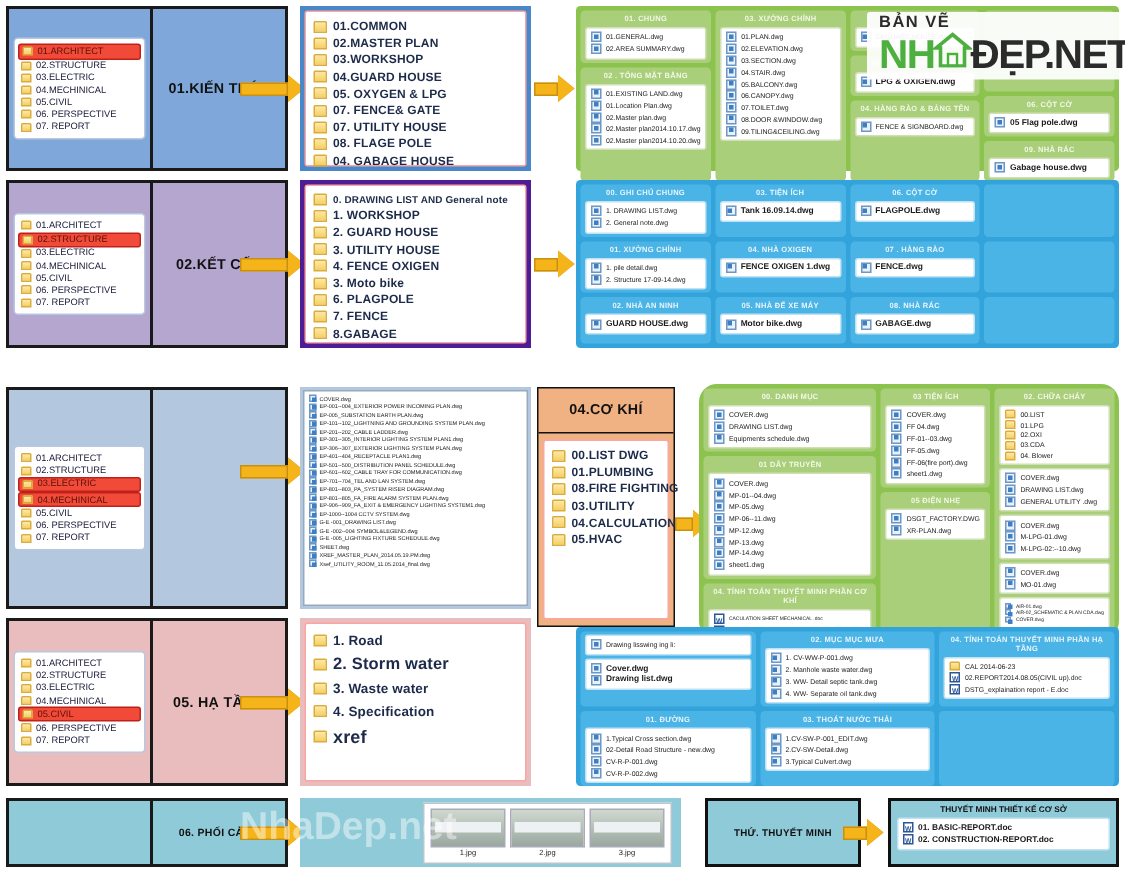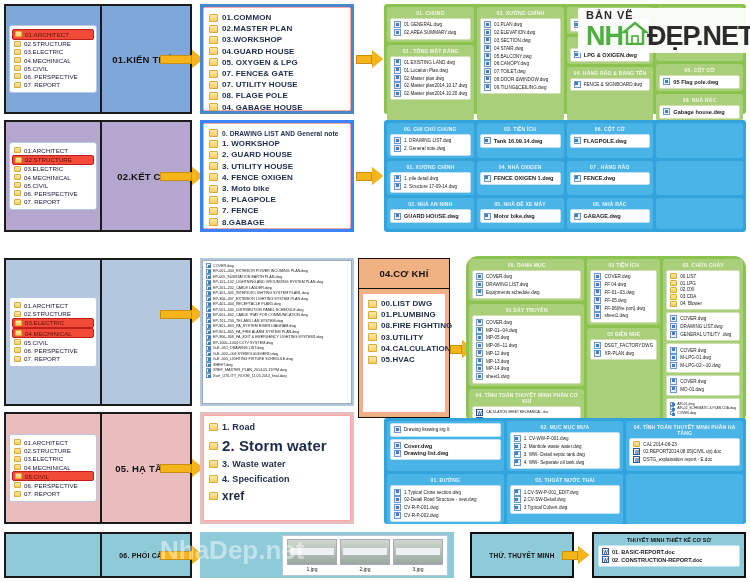--- a/index.html
+++ b/index.html
@@ -375,21 +375,21 @@
     </div>
     <div class="disc-right">
       <span class="disc-title">02.KẾT CẤU</span>
     </div>
   </div>
   <div class="arrow" style="left:160px; top:167px;">
     <div class="shaft" style="width:32px"></div>
       <div class="head"></div>
   </div>
 
-  <div class="abs" style="left:200px; top:120px; width:154px; height:112px; background:#3b82f6; padding:3px;">
+  <div class="abs" style="left:200px; top:120px; width:154px; height:112px; background:#4c1d95; padding:3px;">
     <div class="list-card" style="height:100%">
       <div class="l-item" style="font-size:6.6px">
           <span class="fic"></span>
           <span>0. DRAWING LIST AND  General note</span>
         </div>
       <div class="l-item">
           <span class="fic"></span>
           <span>1. WORKSHOP</span>
         </div>
       <div class="l-item">
@@ -950,21 +950,21 @@
     <div class="shaft" style="width:32px"></div>
       <div class="head"></div>
   </div>
 
   <div class="abs" style="left:200px; top:412px; width:154px; height:112px; background:#e9bdbd; padding:3px;">
     <div class="list-card" style="height:100%">
       <div class="l-item" style="font-size:9px;padding:2.4px 0">
           <span class="fic"></span>
           <span>1. Road</span>
         </div>
-      <div class="l-item" style="font-size:15px;padding:2.4px 0">
+      <div class="l-item" style="font-size:11px;padding:2.4px 0">
           <span class="fic"></span>
           <span>2. Storm water</span>
         </div>
       <div class="l-item" style="font-size:9px;padding:2.4px 0">
           <span class="fic"></span>
           <span>3. Waste water</span>
         </div>
       <div class="l-item" style="font-size:9px;padding:2.4px 0">
           <span class="fic"></span>
           <span>4. Specification</span>

